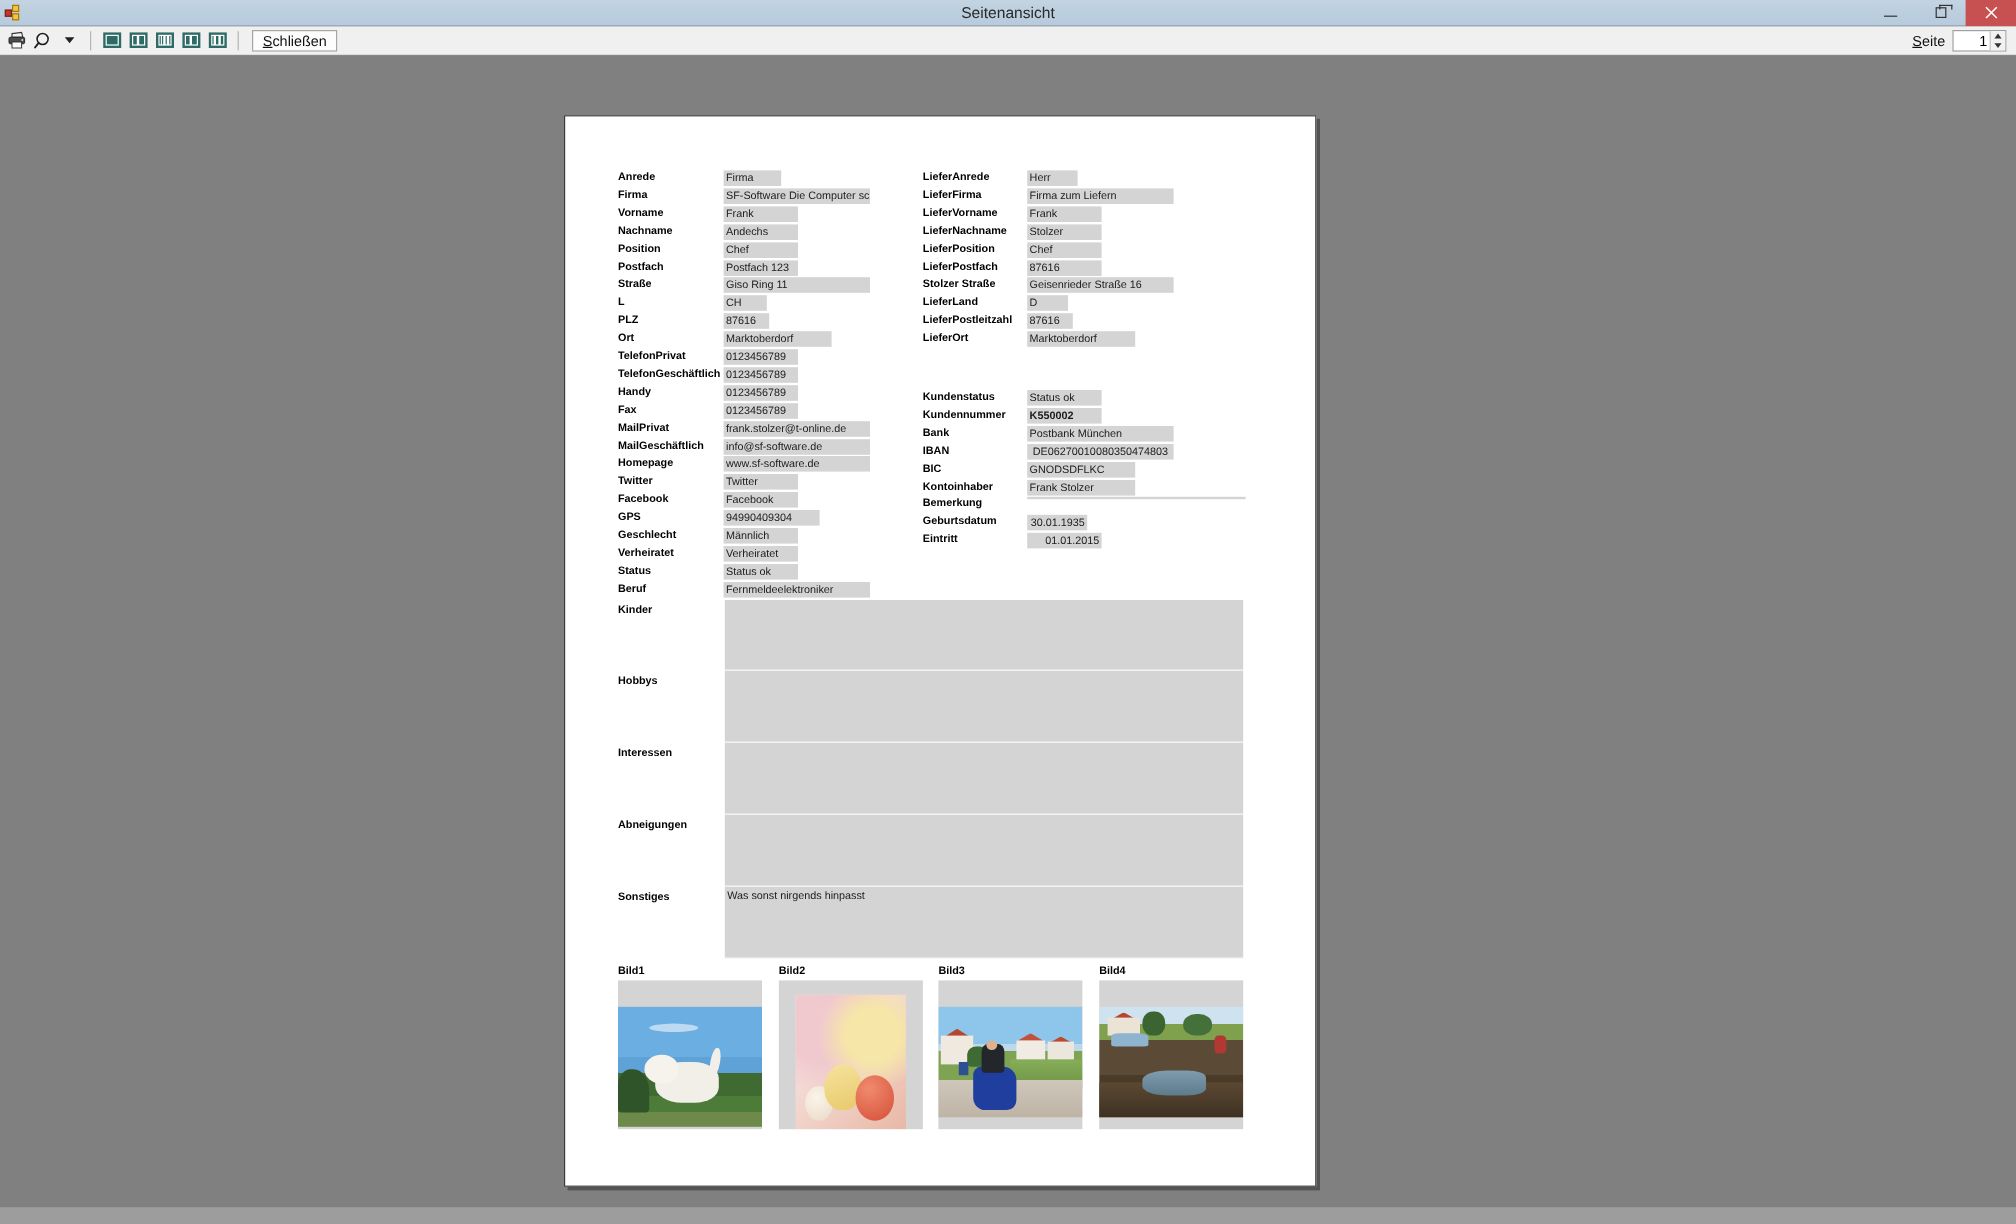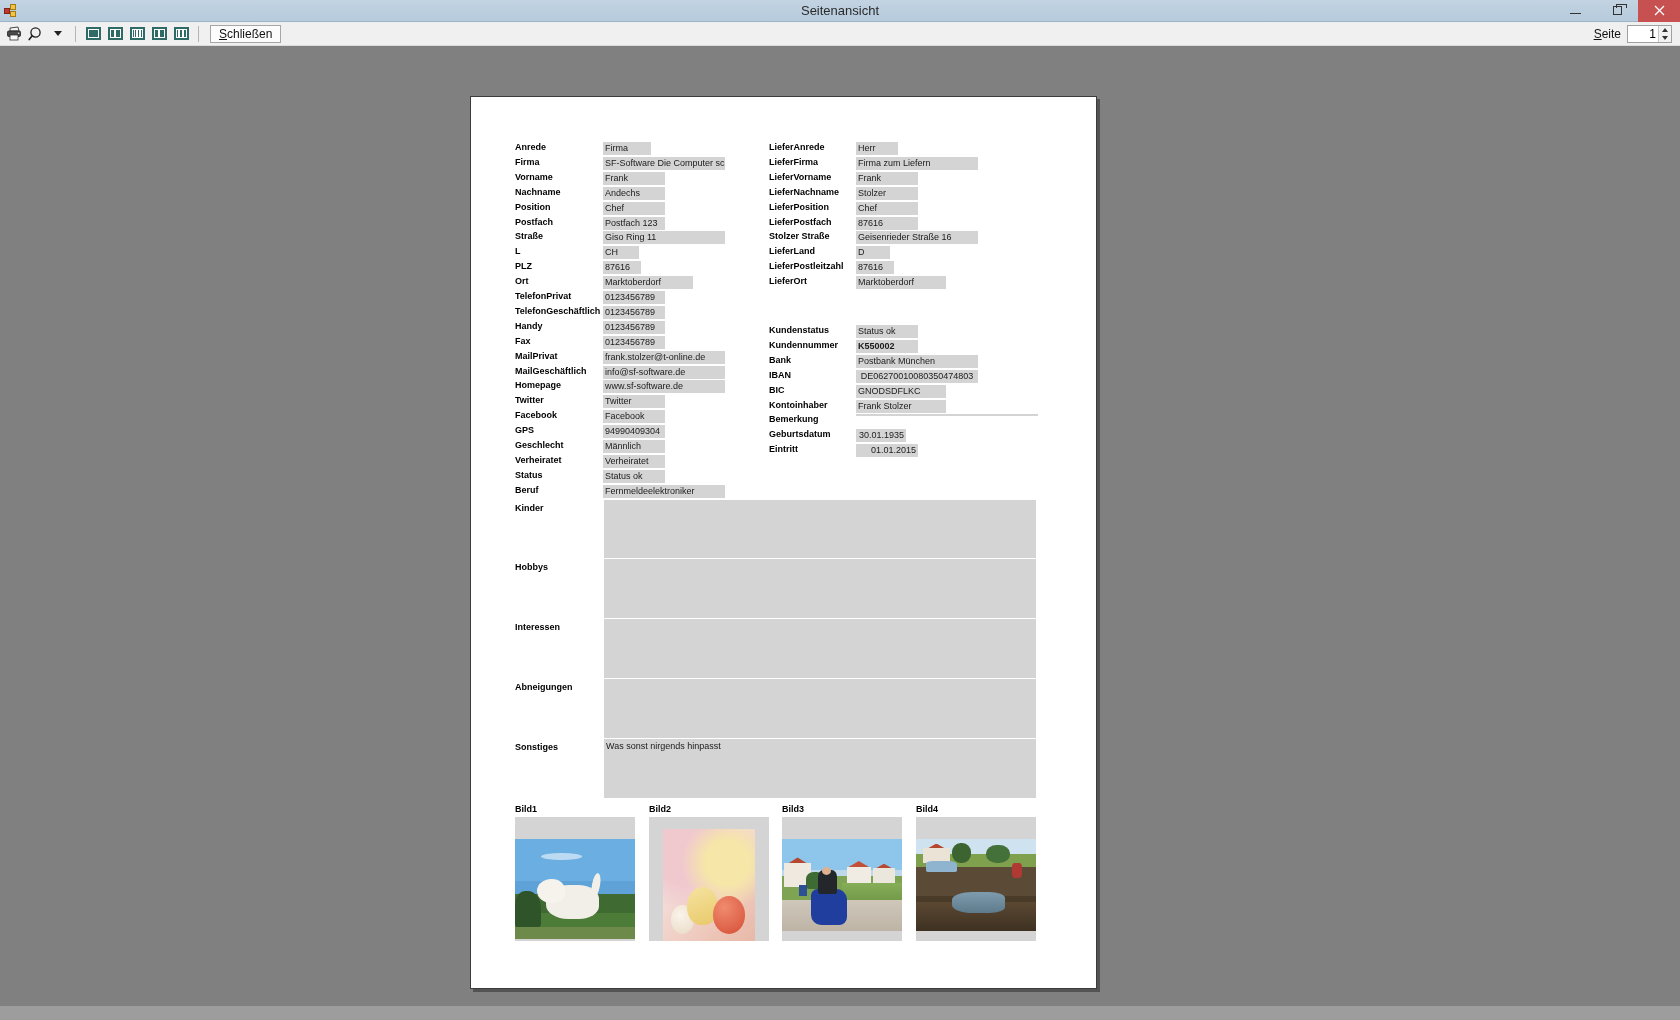--- a/index.html
+++ b/index.html
@@ -379,21 +379,21 @@
         <div class="field-row" style="left: 0px; top: 298.3px;">
           <span class="f-label" style="position: absolute; left: 44px;">Twitter</span>
           <span class="f-value" style="position: absolute; left: 132px; width: 62px;">Twitter</span>
         </div>
         <div class="field-row" style="left: 0px; top: 313.2px;">
           <span class="f-label" style="position: absolute; left: 44px;">Facebook</span>
           <span class="f-value" style="position: absolute; left: 132px; width: 62px;">Facebook</span>
         </div>
         <div class="field-row" style="left: 0px; top: 328.1px;">
           <span class="f-label" style="position: absolute; left: 44px;">GPS</span>
-          <span class="f-value" style="position: absolute; left: 132px; width: 62px;">94990409304</span>
+          <span class="f-value" style="position: absolute; left: 132px; width: 80px;">94990409304</span>
         </div>
         <div class="field-row" style="left: 0px; top: 343px;">
           <span class="f-label" style="position: absolute; left: 44px;">Geschlecht</span>
           <span class="f-value" style="position: absolute; left: 132px; width: 62px;">Männlich</span>
         </div>
         <div class="field-row" style="left: 0px; top: 357.9px;">
           <span class="f-label" style="position: absolute; left: 44px;">Verheiratet</span>
           <span class="f-value" style="position: absolute; left: 132px; width: 62px;">Verheiratet</span>
         </div>
         <div class="field-row" style="left: 0px; top: 372.8px;">

